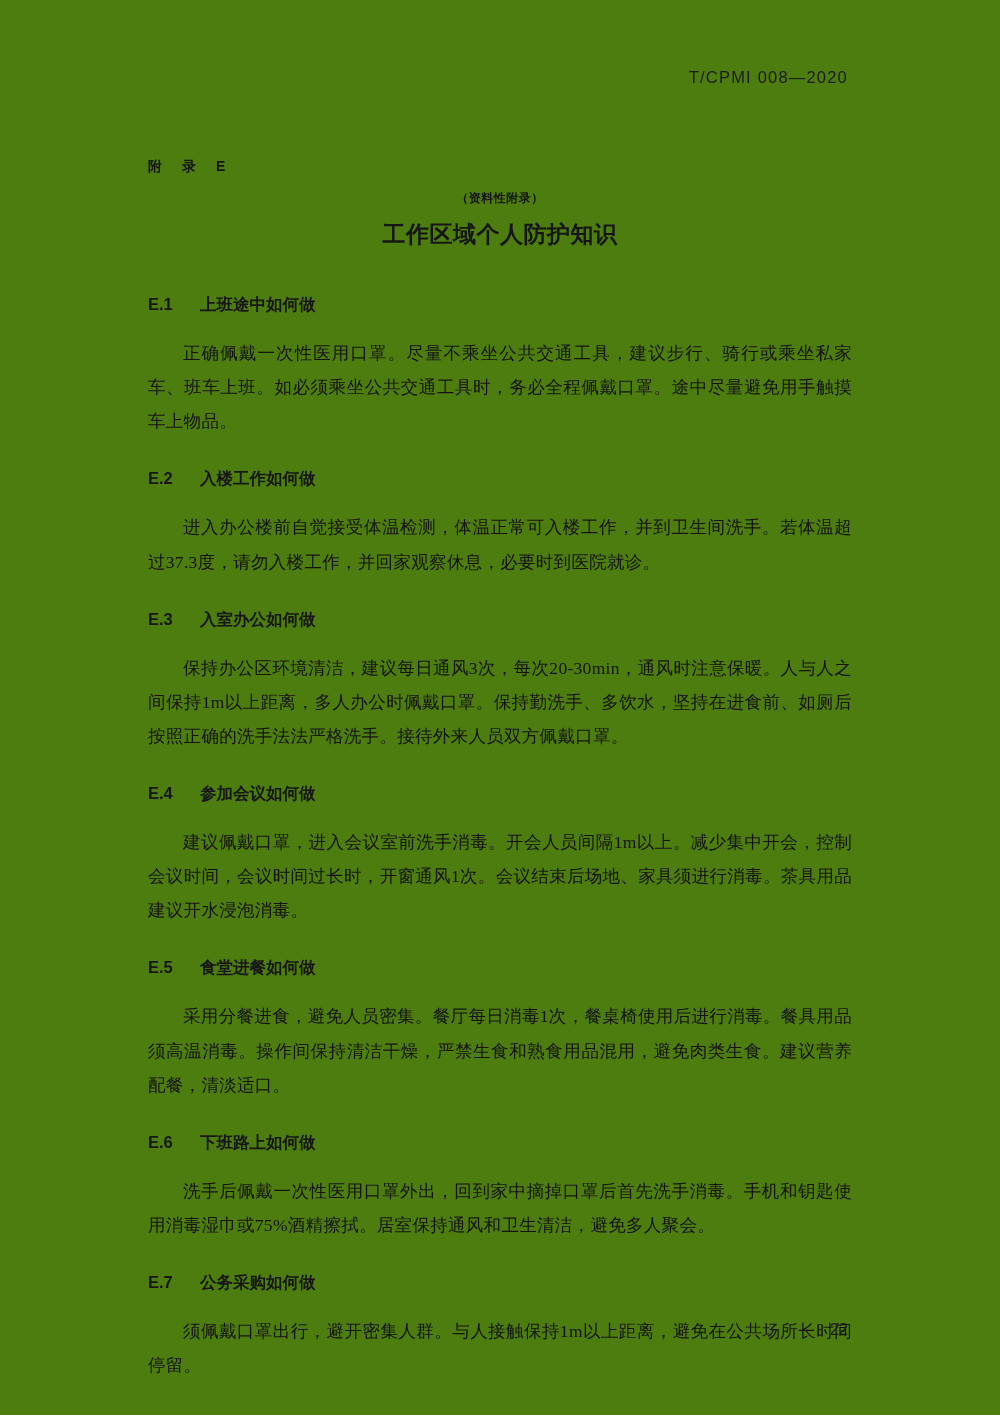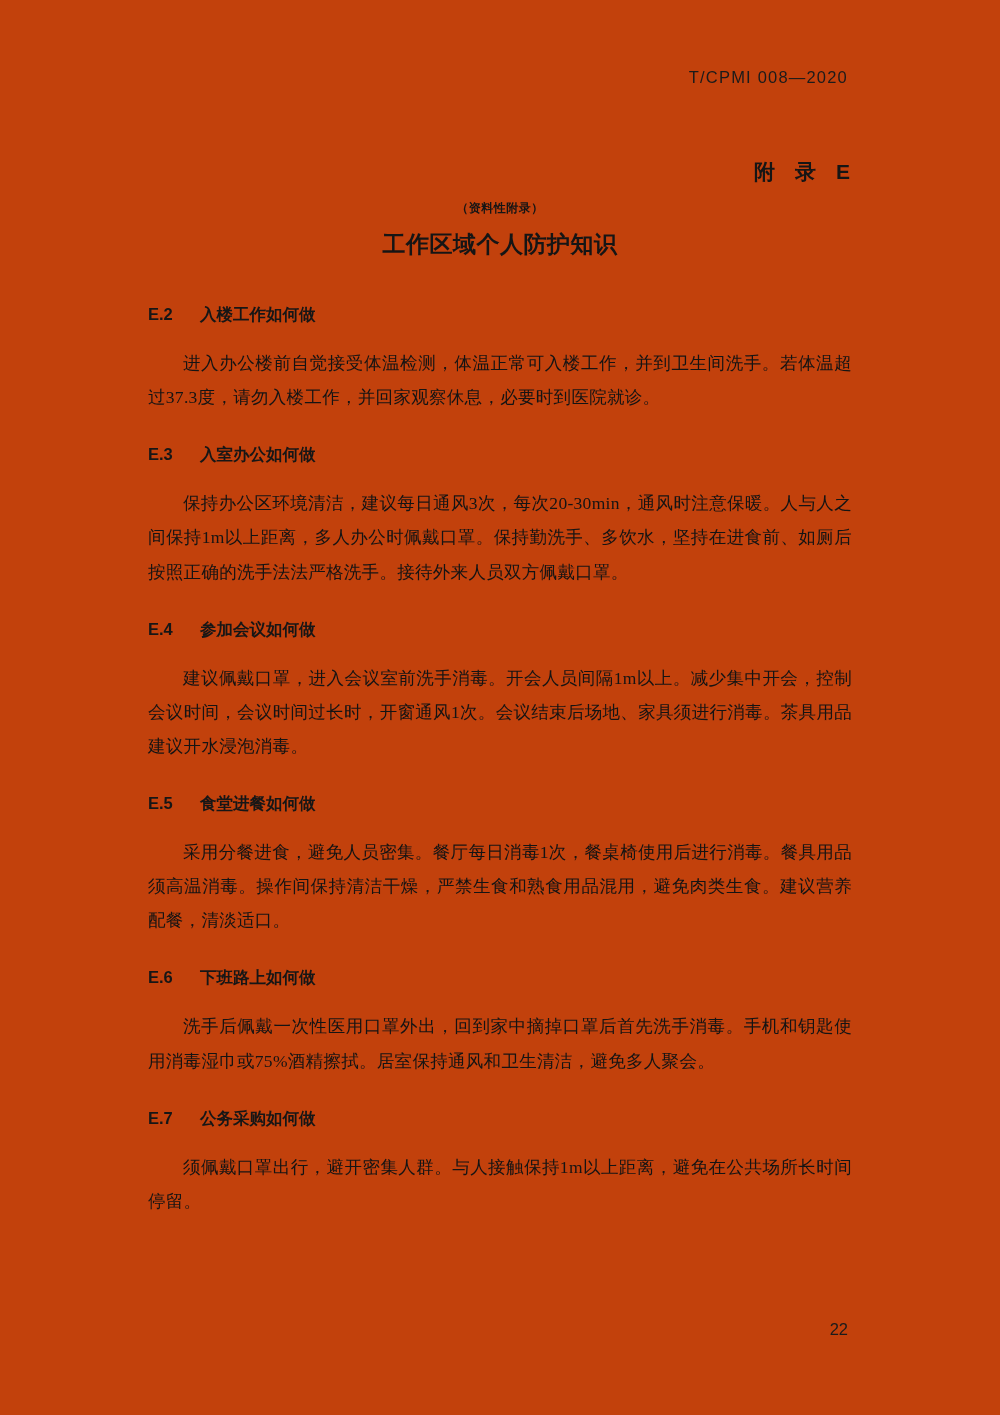--- a/index.html
+++ b/index.html
@@ -4,21 +4,21 @@
 <style>
   html, body {
     margin: 0;
     padding: 0;
     background: #ffffff;
   }
   .page {
     position: relative;
     width: 1000px;
     height: 1415px;
-    background: #c2410c;
+    background: #4d7c0f;
     font-family: "Liberation Serif", serif;
     color: #1a1a1a;
     box-sizing: border-box;
     overflow: hidden;
   }
   .header-std {
     position: absolute;
     top: 68px;
     right: 152px;
     font-family: "Liberation Sans", sans-serif;
@@ -27,24 +27,24 @@
     color: #1b1b1b;
     white-space: nowrap;
   }
   .content {
     position: absolute;
     left: 148px;
     right: 148px;
     top: 158px;
   }
   .annex-title {
-    text-align: right;
+    text-align: left;
     font-family: "Liberation Sans", sans-serif;
     font-weight: bold;
-    font-size: 21px;
+    font-size: 14px;
     letter-spacing: 2px;
     color: #151515;
     margin: 0 0 14px 0;
   }
   .annex-title .sp {
     display: inline-block;
     width: 18px;
   }
   .annex-sub {
     text-align: center;
@@ -107,20 +107,24 @@
   <div class="header-std">T/CPMI 008—2020</div>
 
   <div class="content">
 
     <div class="annex-title"><span>附</span><span class="sp"></span><span>录</span><span class="sp"></span><span>E</span></div>
 
     <div class="annex-sub">（资料性附录）</div>
 
     <div class="annex-name">工作区域个人防护知识</div>
 
+    <div class="section">
+      <p class="sec-head"><span class="num">E.1</span><span>上班途中如何做</span></p>
+      <p class="sec-body">正确佩戴一次性医用口罩。尽量不乘坐公共交通工具，建议步行、骑行或乘坐私家车、班车上班。如必须乘坐公共交通工具时，务必全程佩戴口罩。途中尽量避免用手触摸车上物品。</p>
+    </div>
 
     <div class="section">
       <p class="sec-head"><span class="num">E.2</span><span>入楼工作如何做</span></p>
       <p class="sec-body">进入办公楼前自觉接受体温检测，体温正常可入楼工作，并到卫生间洗手。若体温超过37.3度，请勿入楼工作，并回家观察休息，必要时到医院就诊。</p>
     </div>
 
     <div class="section">
       <p class="sec-head"><span class="num">E.3</span><span>入室办公如何做</span></p>
       <p class="sec-body">保持办公区环境清洁，建议每日通风3次，每次20-30min，通风时注意保暖。人与人之间保持1m以上距离，多人办公时佩戴口罩。保持勤洗手、多饮水，坚持在进食前、如厕后按照正确的洗手法法严格洗手。接待外来人员双方佩戴口罩。</p>
     </div>

